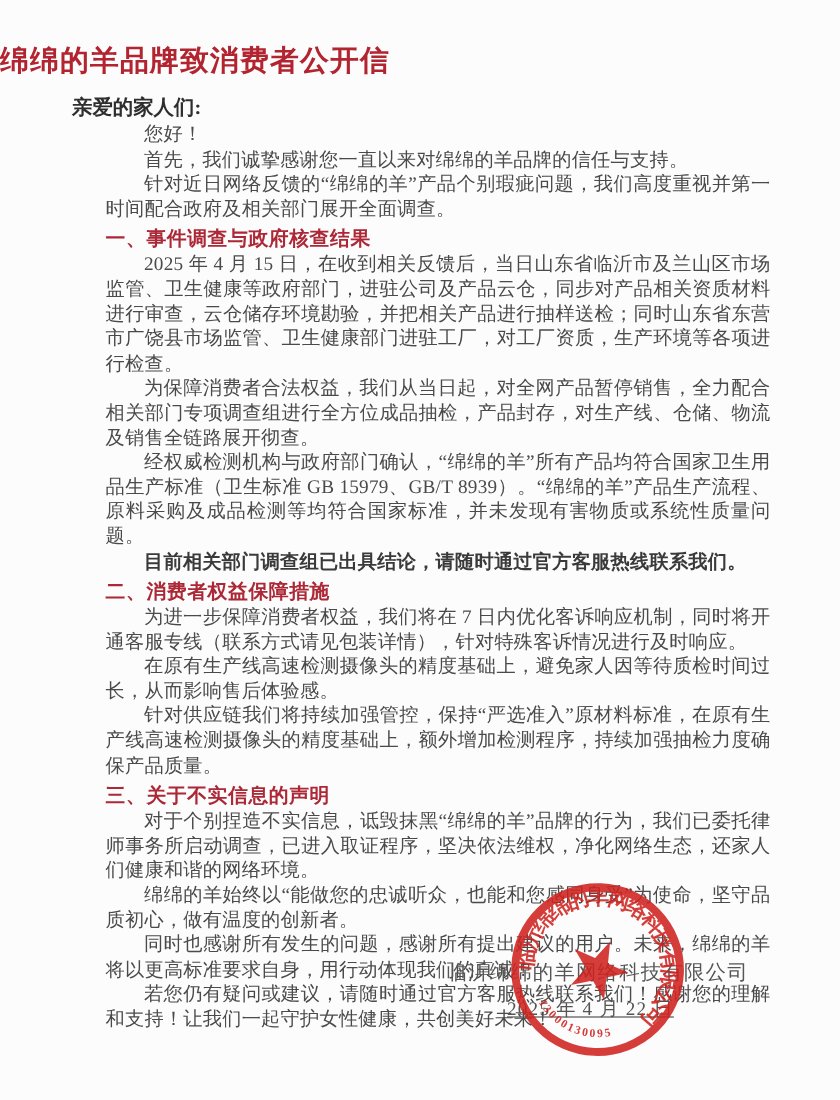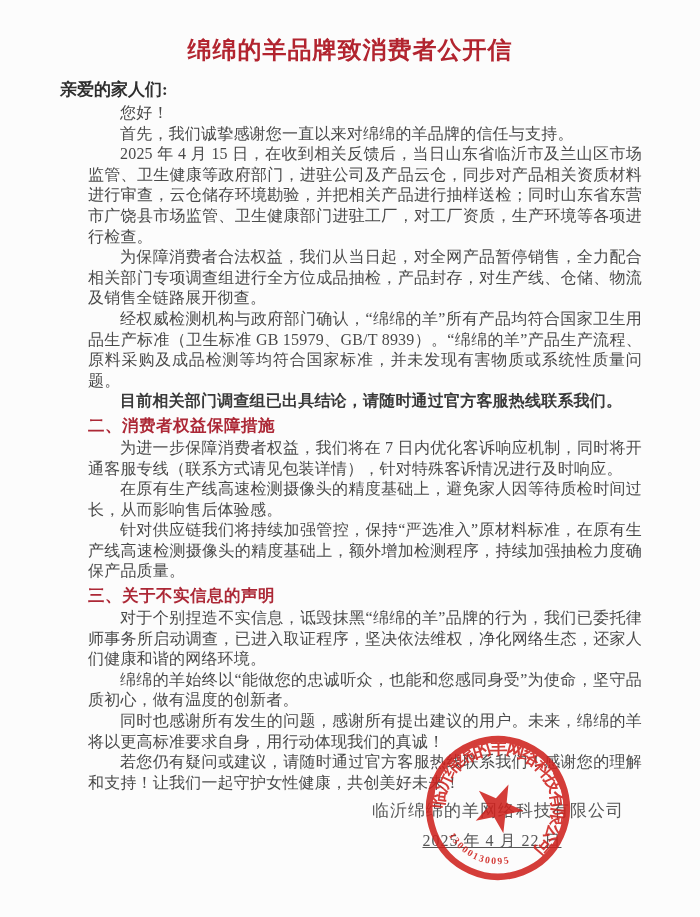--- a/index.html
+++ b/index.html
@@ -8,21 +8,20 @@
     width: 700px;
     height: 917px;
     margin: 0 auto;
     background: #fcfcfc;
     overflow: hidden;
     font-family: "Liberation Serif", "DejaVu Serif", serif;
     color: #4a4a4a;
   }
   .title {
     margin: 34px 0 12px 0;
-    text-align: center;
     font-size: 24px;
     font-weight: bold;
     color: #b2242f;
     letter-spacing: 1px;
   }
   .content { padding: 0 58px 0 60px; }
   .salutation {
     font-size: 17px;
     font-weight: bold;
     color: #2e2e2e;
@@ -86,21 +85,23 @@
 
 <div class="page">
 
   <h1 class="title">绵绵的羊品牌致消费者公开信</h1>
 
   <div class="content">
     <div class="salutation">亲爱的家人们:</div>
 
     <p>您好！</p>
     <p>首先，我们诚挚感谢您一直以来对绵绵的羊品牌的信任与支持。</p>
+    <p>针对近日网络反馈的“绵绵的羊”产品个别瑕疵问题，我们高度重视并第一时间配合政府及相关部门展开全面调查。</p>
 
+    <h2>一、事件调查与政府核查结果</h2>
     <p>2025 年 4 月 15 日，在收到相关反馈后，当日山东省临沂市及兰山区市场监管、卫生健康等政府部门，进驻公司及产品云仓，同步对产品相关资质材料进行审查，云仓储存环境勘验，并把相关产品进行抽样送检；同时山东省东营市广饶县市场监管、卫生健康部门进驻工厂，对工厂资质，生产环境等各项进行检查。</p>
     <p>为保障消费者合法权益，我们从当日起，对全网产品暂停销售，全力配合相关部门专项调查组进行全方位成品抽检，产品封存，对生产线、仓储、物流及销售全链路展开彻查。</p>
     <p>经权威检测机构与政府部门确认，“绵绵的羊”所有产品均符合国家卫生用品生产标准（卫生标准 GB 15979、GB/T 8939）。“绵绵的羊”产品生产流程、原料采购及成品检测等均符合国家标准，并未发现有害物质或系统性质量问题。</p>
     <p class="emphasis">目前相关部门调查组已出具结论，请随时通过官方客服热线联系我们。</p>
 
     <h2>二、消费者权益保障措施</h2>
     <p>为进一步保障消费者权益，我们将在 7 日内优化客诉响应机制，同时将开通客服专线（联系方式请见包装详情），针对特殊客诉情况进行及时响应。</p>
     <p>在原有生产线高速检测摄像头的精度基础上，避免家人因等待质检时间过长，从而影响售后体验感。</p>
     <p>针对供应链我们将持续加强管控，保持“严选准入”原材料标准，在原有生产线高速检测摄像头的精度基础上，额外增加检测程序，持续加强抽检力度确保产品质量。</p>
 

